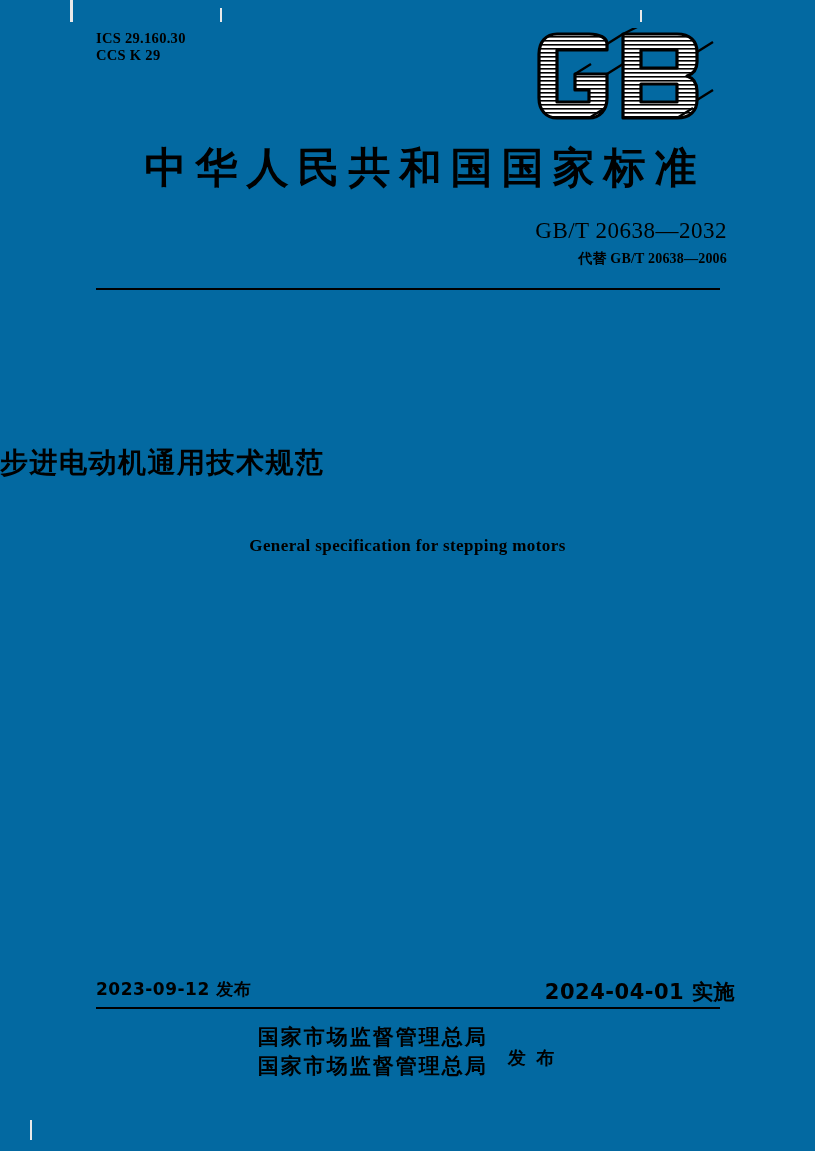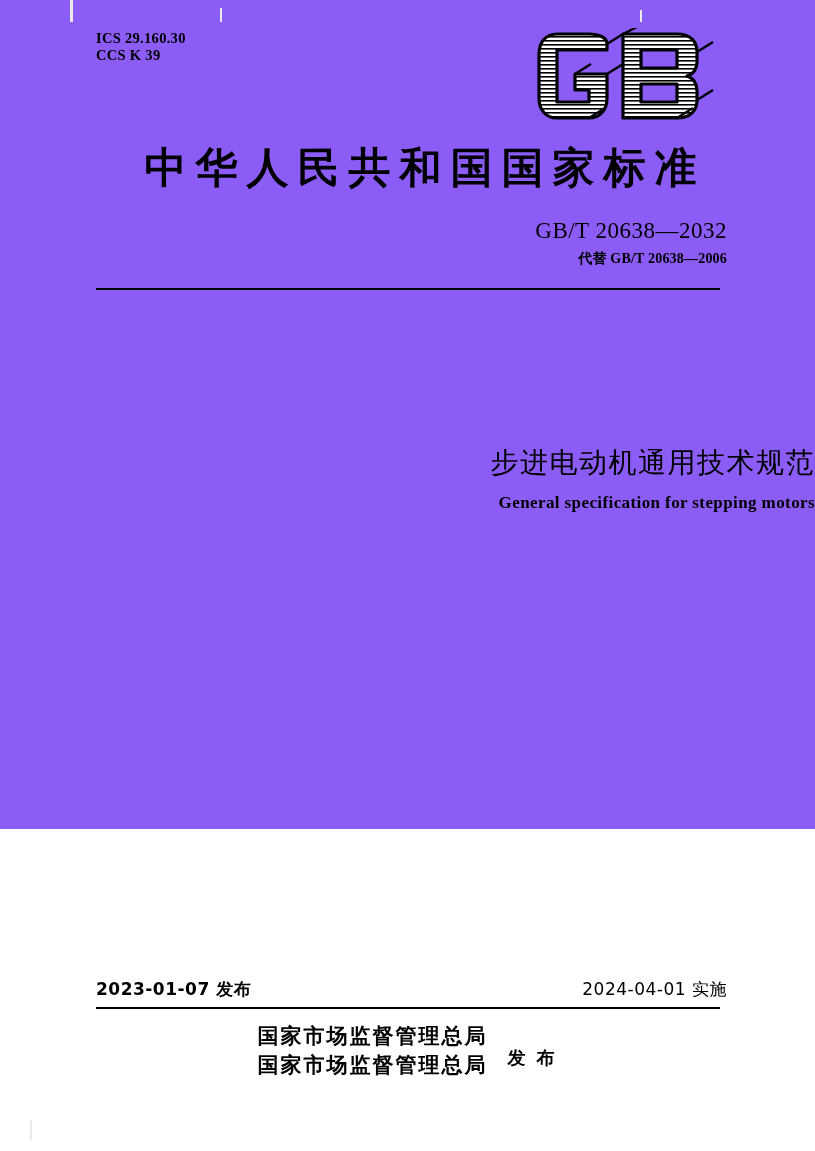--- a/index.html
+++ b/index.html
@@ -13,22 +13,22 @@
     position: relative;
     font-family: "Liberation Serif", serif;
     color: #000000;
     overflow: hidden;
   }
 
   .page {
     position: absolute;
     left: 0; top: 0;
     width: 815px;
-    height: 829px;
-    background: #8b5cf6;
+    height: 1151px;
+    background: #0369a1;
   }
 
   
   .ics-block {
     position: absolute;
     left: 96px;
     top: 30px;
     font-family: "Liberation Serif", serif;
     font-weight: bold;
     font-size: 14.5px;
@@ -93,58 +93,58 @@
     height: 2px;
     background: #000;
   }
 
   
   .doc-title-cn {
     position: absolute;
     left: 0;
     top: 444px;
     width: 815px;
-    text-align: right;
+    text-align: left;
     font-family: "DejaVu Serif", serif;
-    font-weight: normal;
+    font-weight: bold;
     font-size: 28px;
     letter-spacing: 1.5px;
     white-space: nowrap;
   }
   .doc-title-en {
     position: absolute;
     left: 0;
-    top: 493px;
-    width: 815px;
-    text-align: right;
+    top: 536px;
+    width: 815px;
+    text-align: center;
     font-family: "Liberation Serif", serif;
     font-weight: bold;
     font-size: 17px;
     letter-spacing: 0.4px;
     white-space: nowrap;
   }
 
   
   .date-issue {
     position: absolute;
     left: 96px;
     top: 978px;
     font-family: "DejaVu Sans", sans-serif;
     font-weight: bold;
     font-size: 17px;
     letter-spacing: 0.5px;
     white-space: nowrap;
   }
   .date-impl {
     position: absolute;
-    right: 88px;
+    right: 80px;
     top: 978px;
     font-family: "DejaVu Sans", sans-serif;
-    font-weight: normal;
-    font-size: 17px;
+    font-weight: bold;
+    font-size: 21px;
     letter-spacing: 0.5px;
     white-space: nowrap;
   }
   .rule-bottom {
     position: absolute;
     left: 96px;
     top: 1007px;
     width: 624px;
     height: 2px;
     background: #000;
@@ -154,30 +154,30 @@
   .publisher {
     position: absolute;
     left: 0;
     top: 1022px;
     width: 815px;
     display: flex;
     justify-content: center;
     align-items: center;
   }
   .publisher-names {
-    font-family: Liberation Serif, serif;
+    font-family: Liberation Sans, sans-serif;
     font-weight: bold;
     font-size: 21px;
     line-height: 29px;
     letter-spacing: 2px;
     text-align: center;
     white-space: nowrap;
   }
   .publisher-verb {
-    font-family: Liberation Sans, sans-serif;
+    font-family: Liberation Serif, serif;
     font-weight: bold;
     font-size: 18px;
     letter-spacing: 3px;
     margin-left: 20px;
     margin-top: 14px;
     white-space: nowrap;
   }
 
   
   .scan-mark {
@@ -190,21 +190,21 @@
 
 <div class="page">
 
   <div class="scan-mark" style="left:70px;top:0;width:3px;height:22px;"></div>
   <div class="scan-mark" style="left:220px;top:8px;width:2px;height:14px;"></div>
   <div class="scan-mark" style="left:640px;top:10px;width:2px;height:12px;"></div>
   <div class="scan-mark" style="left:30px;top:1120px;width:2px;height:20px;"></div>
 
   <div class="ics-block">
     <div>ICS 29.160.30</div>
-    <div>CCS K 39</div>
+    <div>CCS K 29</div>
   </div>
 
   <div class="gb-logo">
     <svg viewBox="0 0 190 96" width="190" height="96" xmlns="http://www.w3.org/2000/svg">
       <defs>
         <pattern id="hatch" width="4" height="4" patternUnits="userSpaceOnUse" patternTransform="rotate(0)">
           <rect width="4" height="4" fill="#ffffff"></rect>
           <rect width="4" height="1.6" fill="#000000"></rect>
         </pattern>
       </defs>
@@ -227,21 +227,21 @@
   <div class="main-title">中华人民共和国国家标准</div>
 
   <div class="std-number">GB/T 20638—2032</div>
   <div class="std-replaces">代替 GB/T 20638—2006</div>
 
   <div class="rule-top"></div>
 
   <div class="doc-title-cn">步进电动机通用技术规范</div>
   <div class="doc-title-en">General specification for stepping motors</div>
 
-  <div class="date-issue">2023-01-07 发布</div>
+  <div class="date-issue">2023-09-12 发布</div>
   <div class="date-impl">2024-04-01 实施</div>
   <div class="rule-bottom"></div>
 
   <div class="publisher">
     <div class="publisher-names">
       <div>国家市场监督管理总局</div>
       <div>国家市场监督管理总局</div>
     </div>
     <div class="publisher-verb">发 布</div>
   </div>

